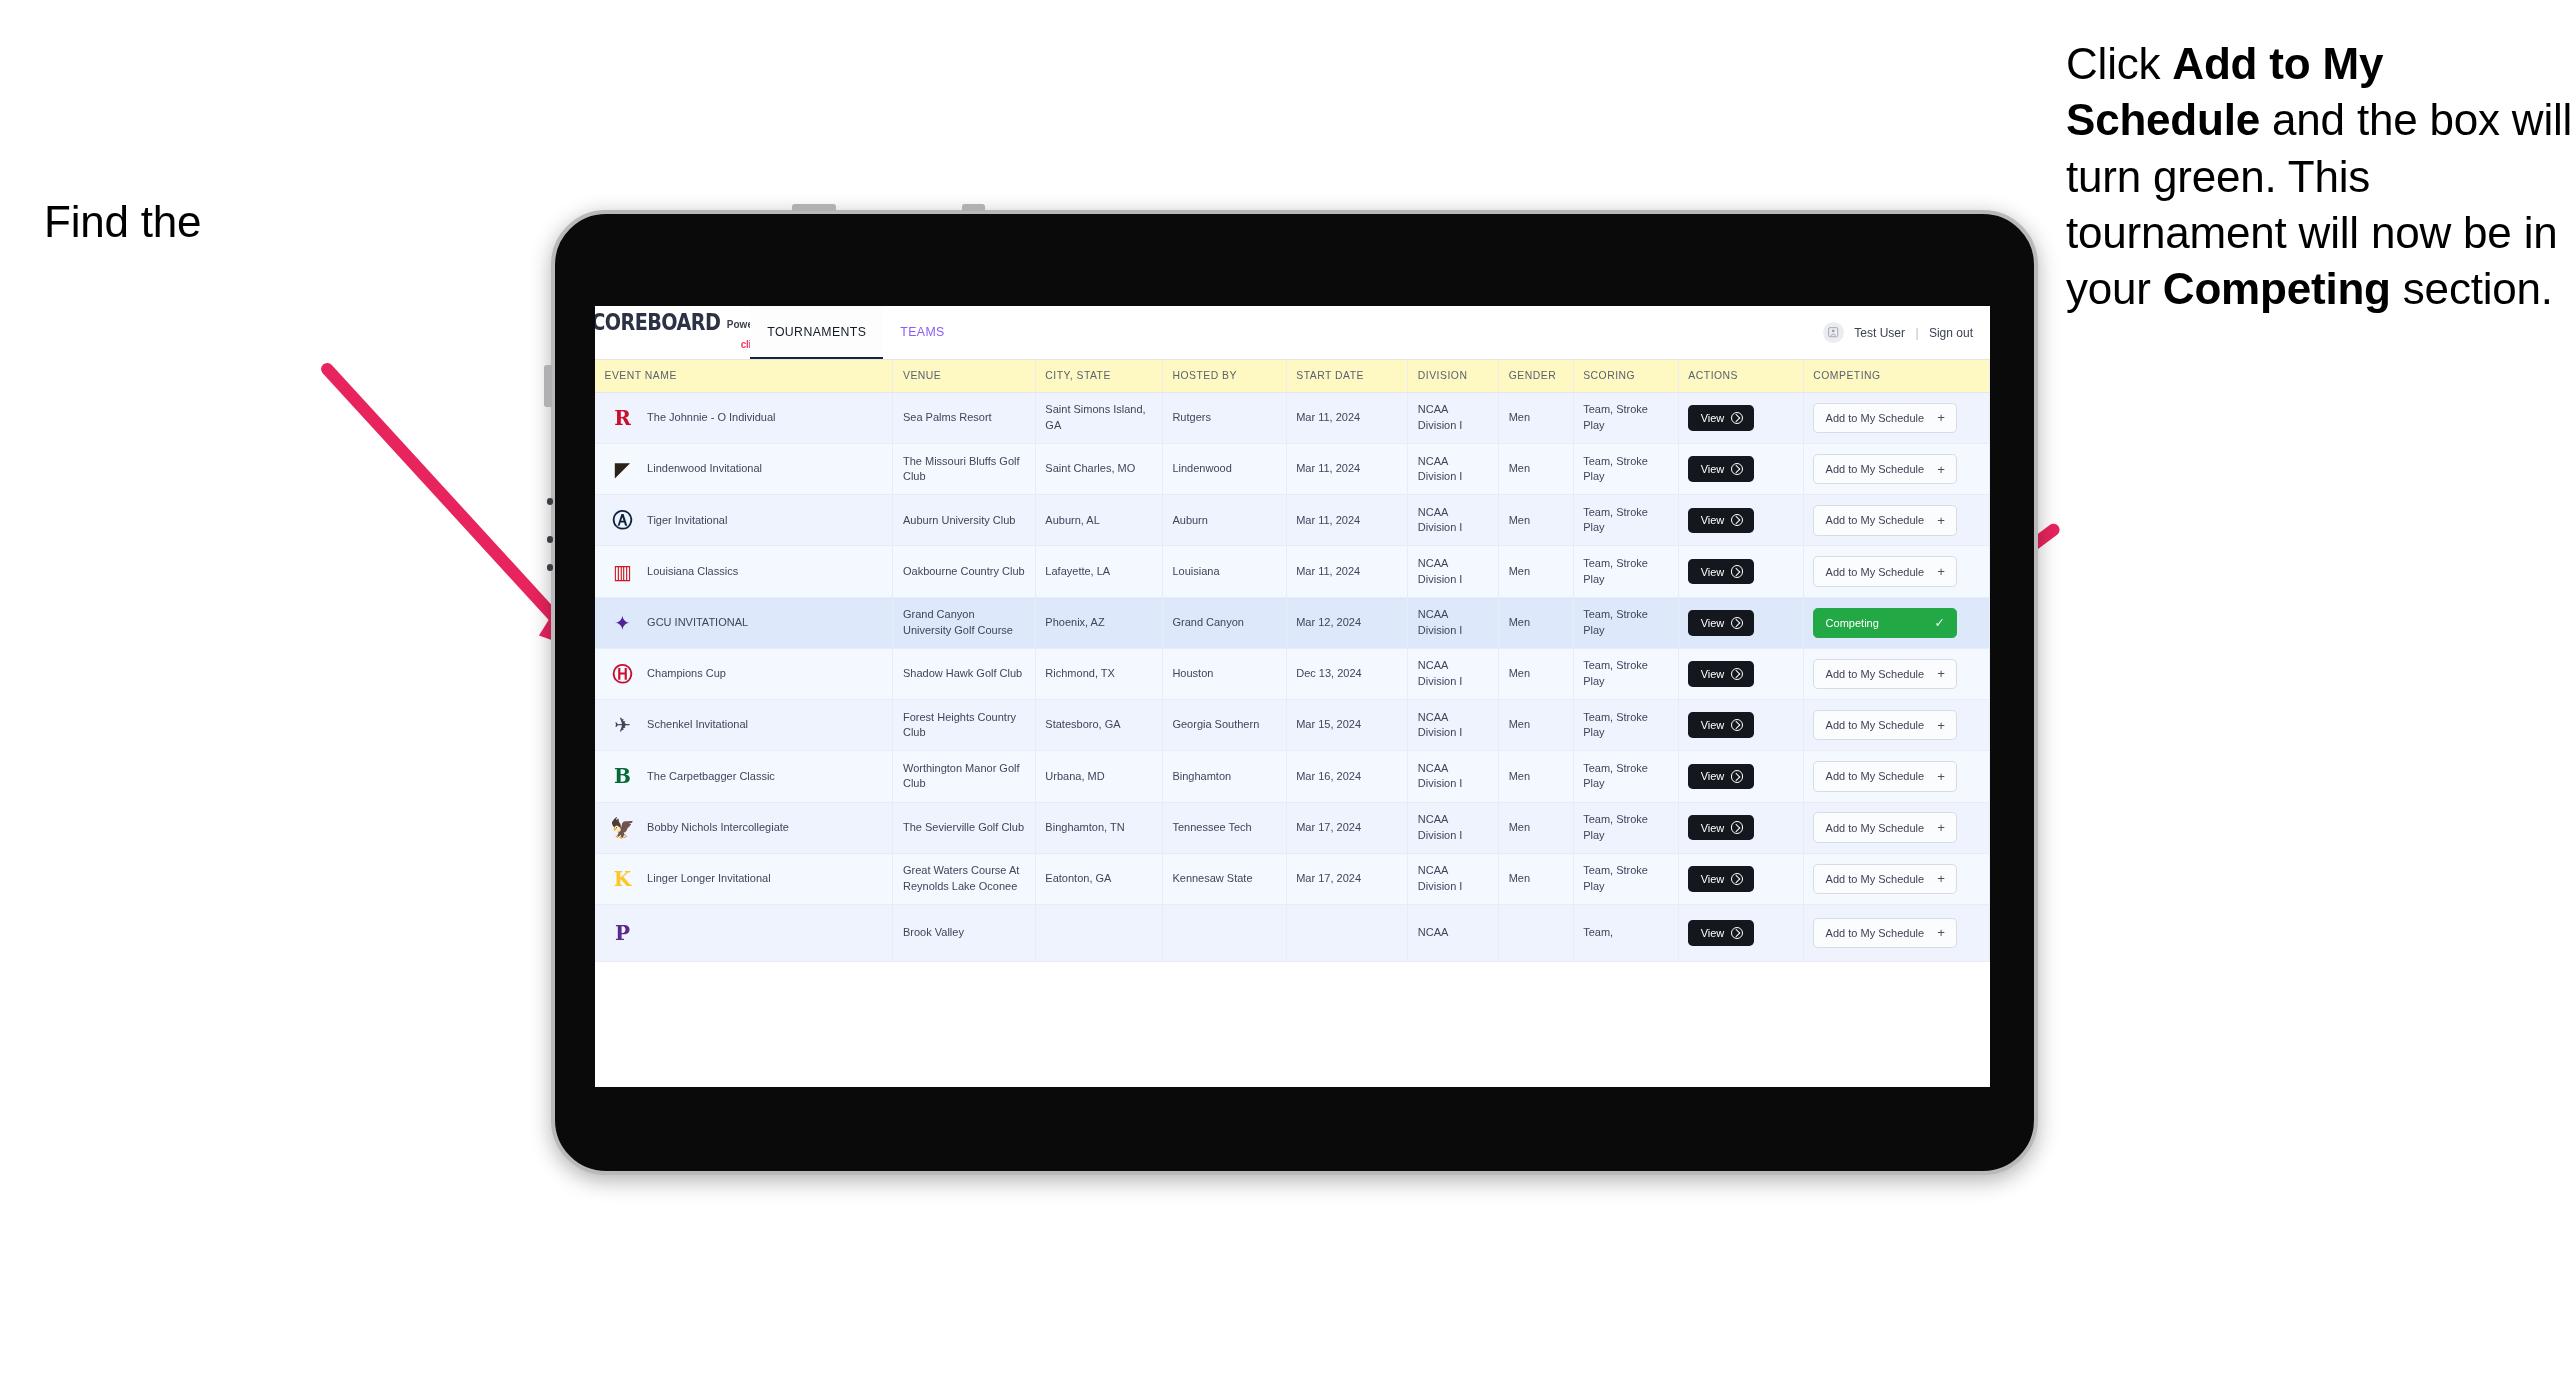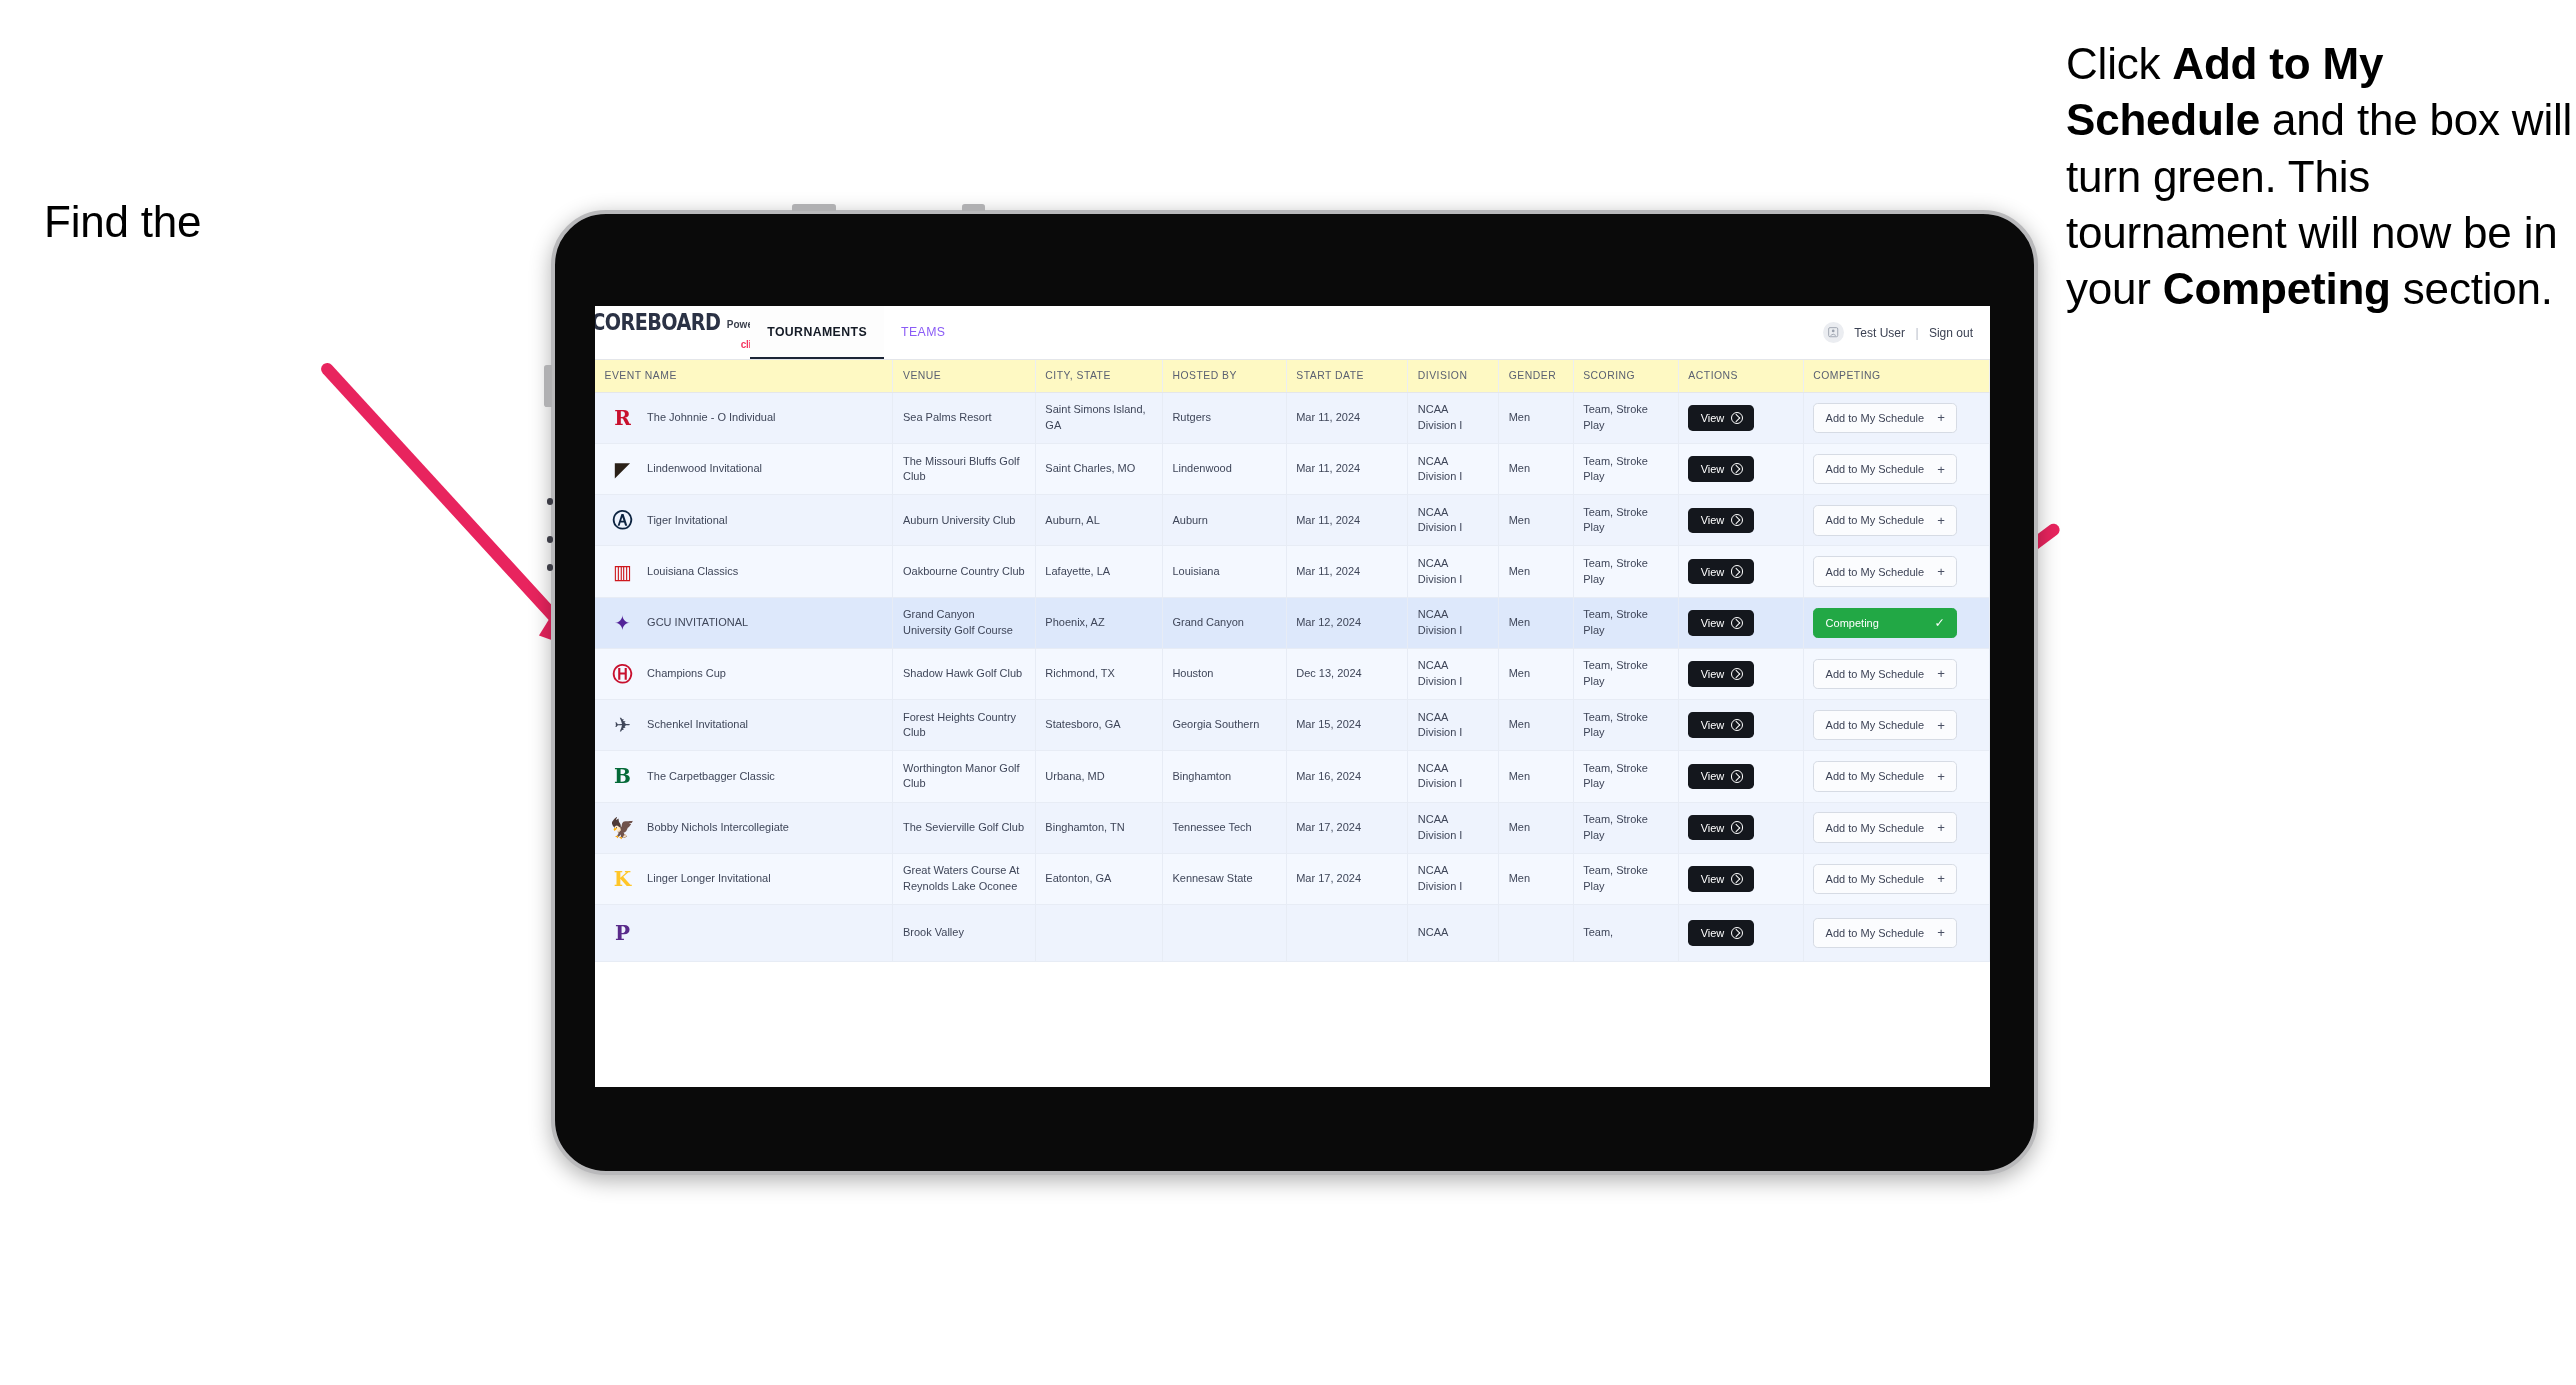--- a/index.html
+++ b/index.html
@@ -103,21 +103,20 @@
     letter-spacing: 0.4px;
     color: #8b5cf6;
     cursor: pointer;
     border-bottom: 2.8px solid transparent;
     background: transparent;
   }
   .nav-tab.active {
     border-bottom-color: #1c2536;
     color: #151b26;
     background: #fdfdfd;
-    font-weight: bold;
   }
 
   .header-right {
     margin-left: auto;
     display: flex; align-items: center;
     padding-right: 17px;
     gap: 10.4px;
   }
   .avatar {
     width: 21px; height: 21px; border-radius: 50%;

